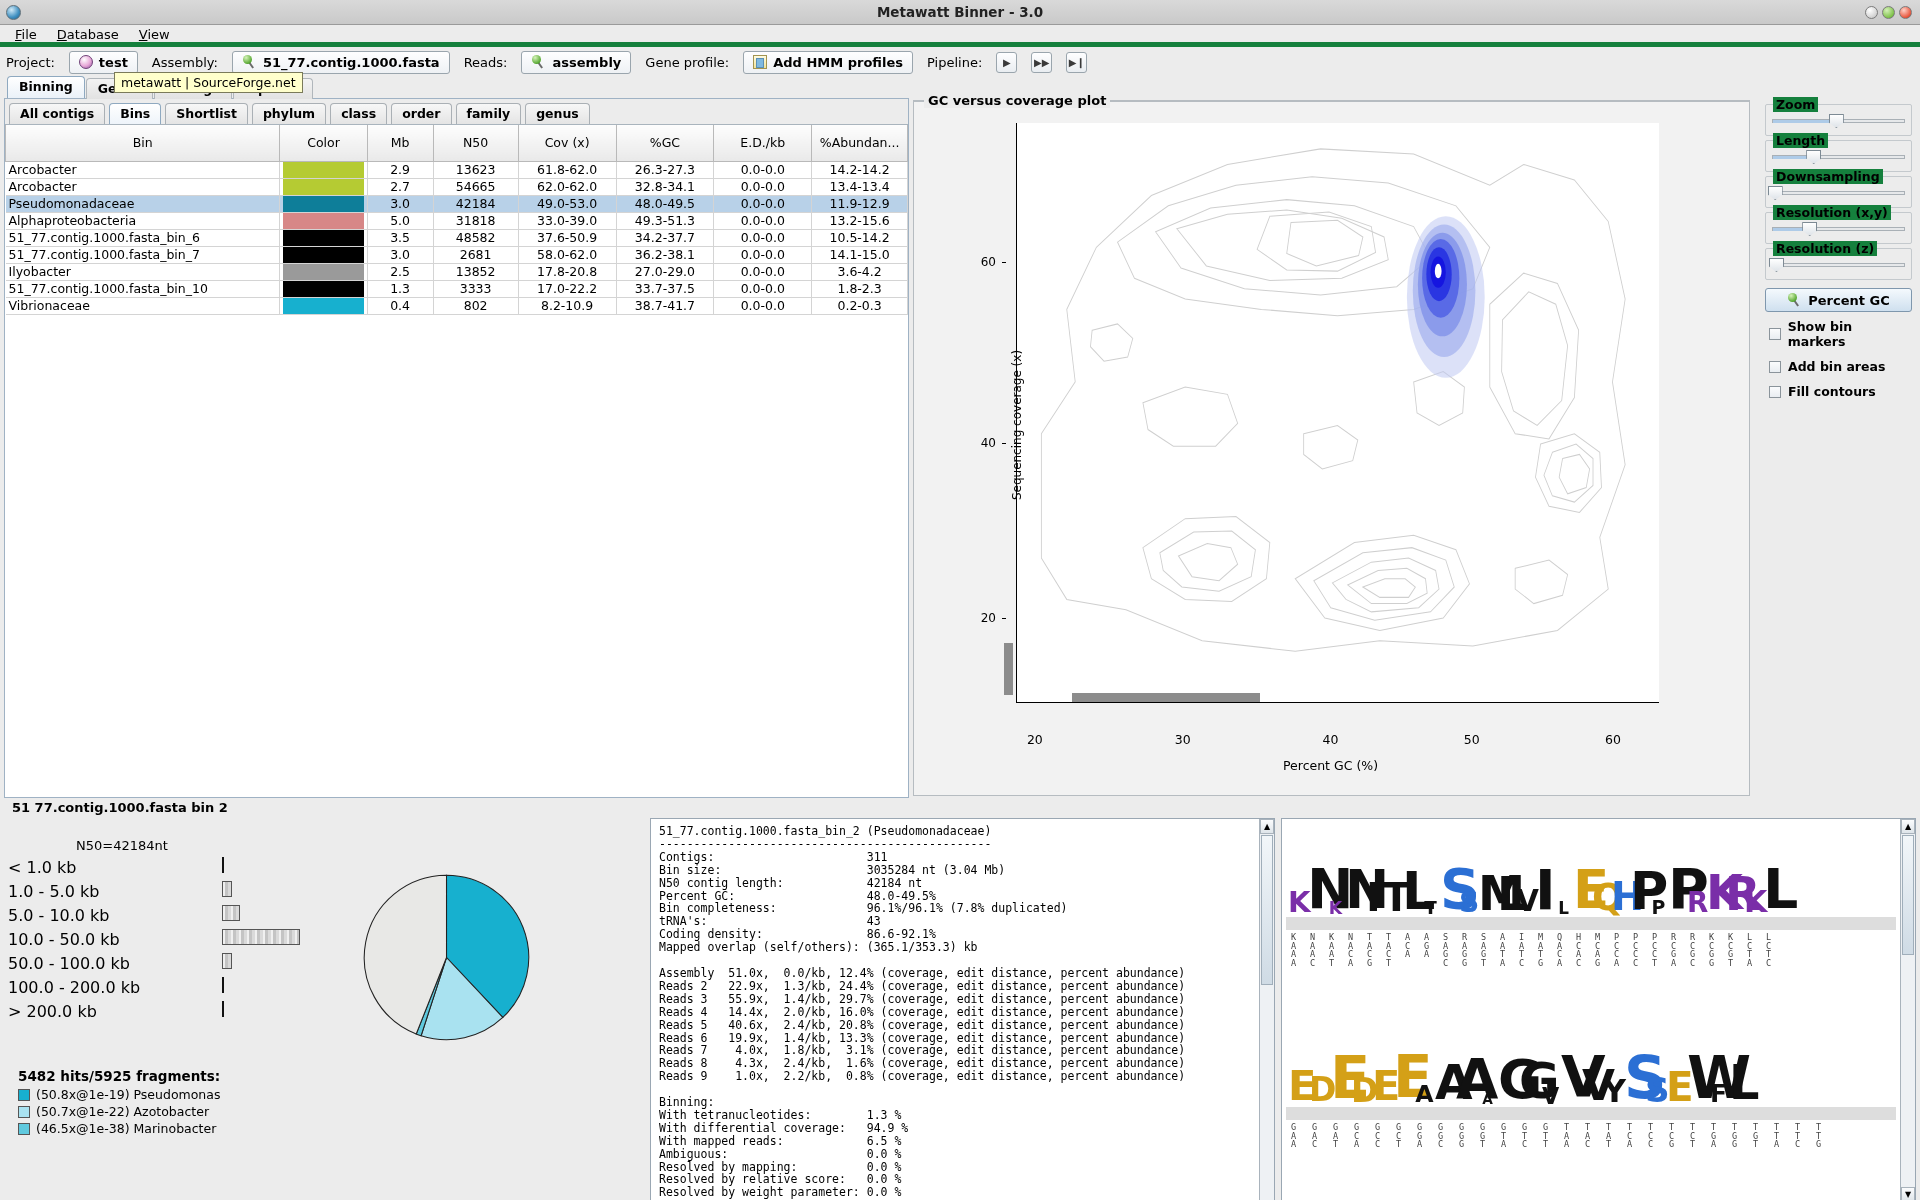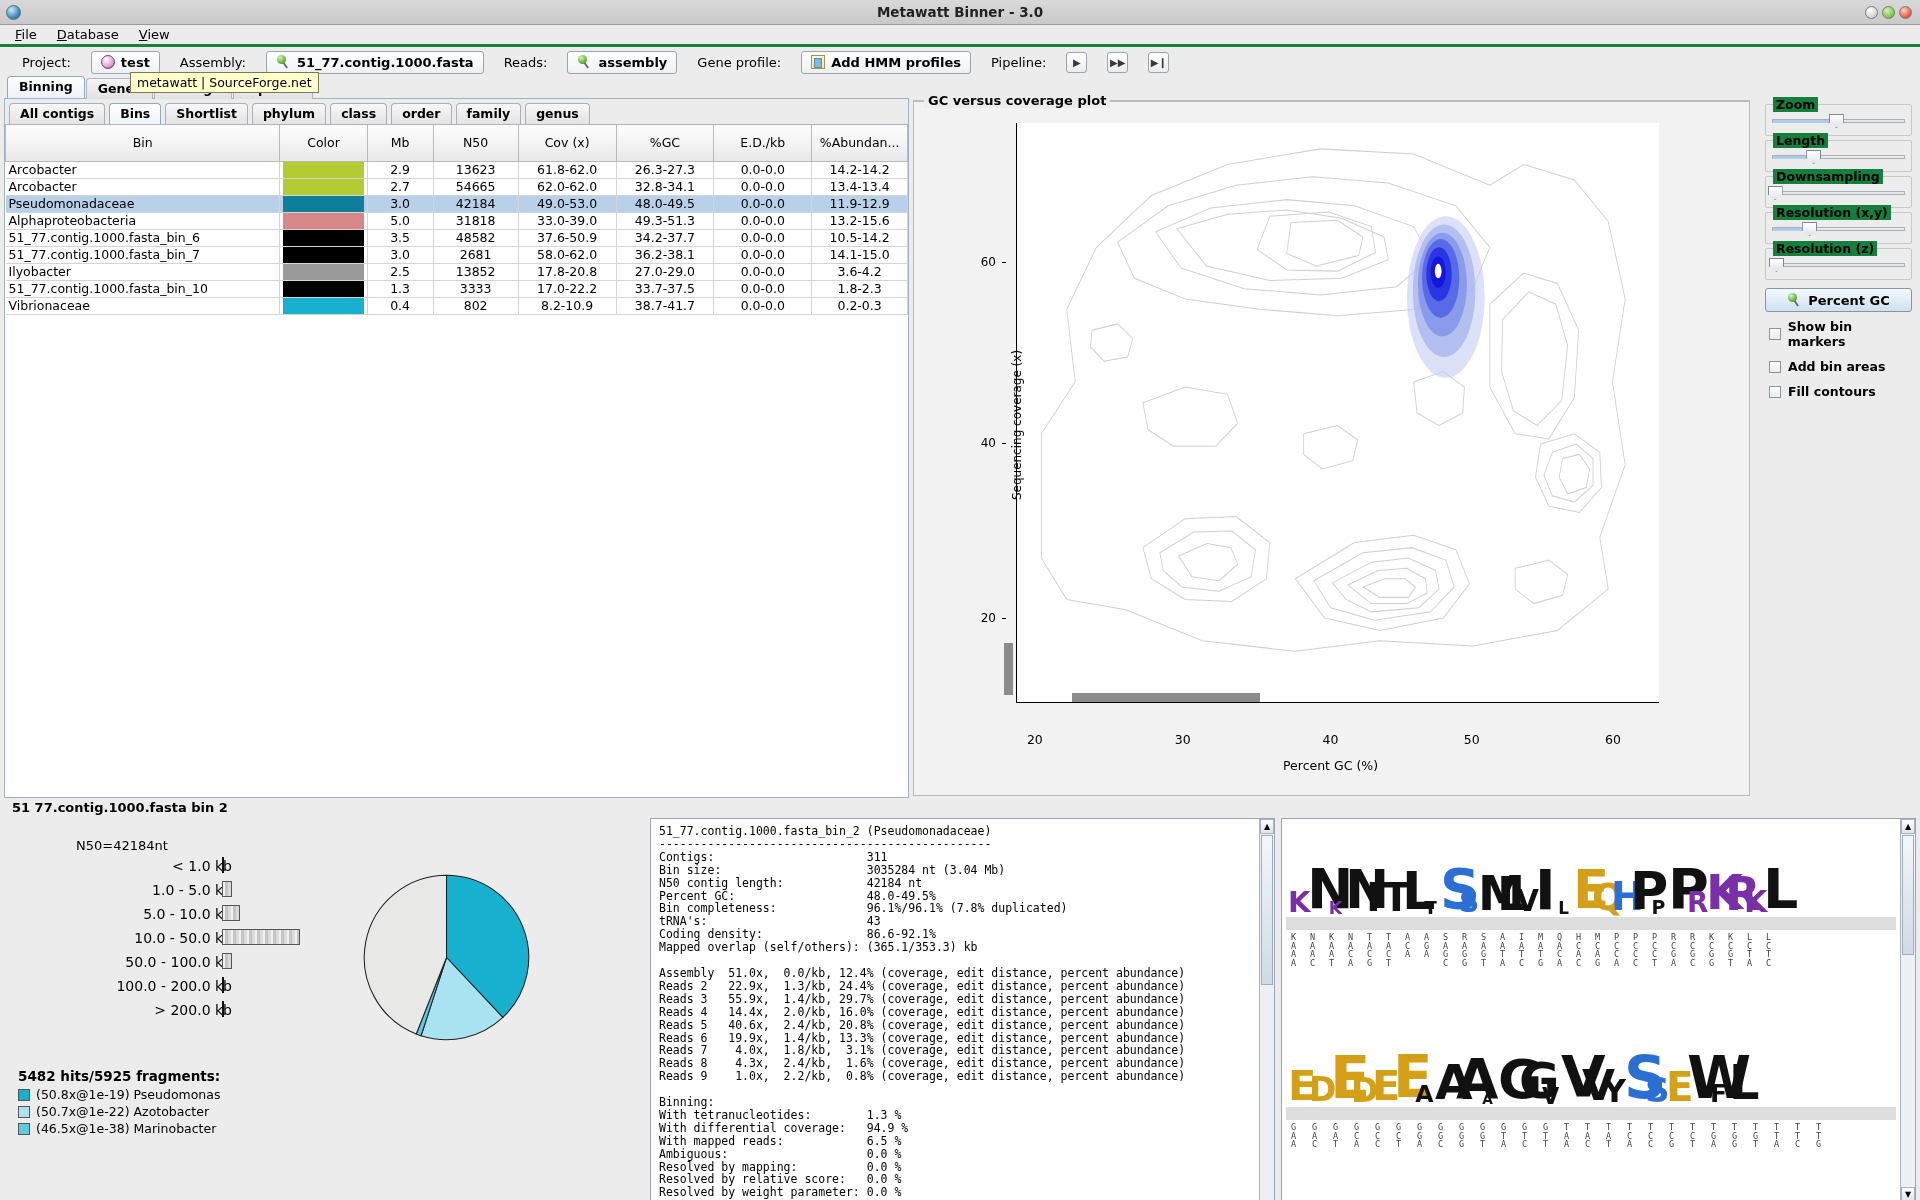--- a/index.html
+++ b/index.html
@@ -27,26 +27,26 @@
     font-weight:bold; font-size:13.5px; color:#222;
   }
   #titlebar .tb-btns { margin-left:auto; display:flex; gap:4px; padding-right:8px; z-index:2;}
   .tb-btn { width:13px;height:13px;border-radius:50%;border:1px solid #7b7b7b; }
   .tb-min{ background:radial-gradient(circle at 35% 30%,#fff,#d2d2d2 70%,#a8a8a8); }
   .tb-max{ background:radial-gradient(circle at 35% 30%,#d4f0b8,#7fc24a 70%,#4d8a27); }
   .tb-close{ background:radial-gradient(circle at 35% 30%,#ffd0c6,#e8553c 70%,#a8301c); }
 
   
   #menubar { height:22px; background:#ececec; display:flex; align-items:flex-start; padding-left:6px; gap:2px;
-             border-bottom:3px solid #15803d;}
+             border-bottom:5px solid #15803d;}
   .menu-item { padding:2px 9px; font-size:13px; }
   .menu-item u { text-decoration:underline; }
 
   
-  #toolbar { height:30px; background:#ececec; display:flex; align-items:center; padding:0 6px; gap:20px; position:relative;margin-left:16px;}
+  #toolbar { height:30px; background:#ececec; display:flex; align-items:center; padding:0 6px; gap:14px; position:relative;}
   .tb-label { font-size:13px; }
   .tb-pill {
     display:flex;align-items:center;gap:6px;
     height:23px;padding:0 9px;border:1px solid #9aa5ad;border-radius:3px;
     background:linear-gradient(#fefeff,#eef1f4);
     font-weight:bold;font-size:13px;
   }
   .ico { display:inline-block; }
   .ico-proj { width:14px;height:14px;border-radius:50%;
       background:radial-gradient(circle at 35% 30%,#fff,#e8a9d8 55%,#8f4fa0); border:1px solid #6f4278;}
@@ -153,21 +153,21 @@
   .chkbox { width:12px;height:12px;border:1px solid #8b949b;background:linear-gradient(#fbfcfd,#e9edf1);}
 
   
   #bottom { height:auto; padding:0 4px 4px; background:#ececec; }
   #bottomtitlebar { font-weight:bold; font-size:13px; padding:2px 0 3px 8px; position:relative; }
   #bottomtitlebar::after{ content:""; position:absolute; left:0; right:0; bottom:3px; height:1px; background:#c5c5c5; z-index:-1;}
   #bottomtitlebar span{ background:#ececec; padding-right:6px; }
   #bottomrow { display:flex; gap:6px; height:400px; }
   #histpane { width:640px; position:relative; background:#ececec; }
   #n50lbl { position:absolute; left:72px; top:20px; font-size:13px; }
-  .hrow { position:absolute; left:18px; width:210px; text-align:right; font-size:14px; }
+  .hrow { position:absolute; left:4px; width:210px; text-align:left; font-size:16px; }
   .hbar { position:absolute; height:16px; }
   #pie { position:absolute; left:355px; top:52px; width:175px; height:175px; }
   #legend { position:absolute; left:14px; top:250px; font-size:12.5px; }
   #legend .lt { font-weight:bold; font-size:13.5px; margin-bottom:3px; }
   #legend .lrow { display:flex; align-items:center; gap:6px; margin-bottom:2px; }
   #legend .lsw { width:12px;height:12px;border:1px solid #555; }
 
   #textpane {
     width:625px; background:#fff; border:1px solid #9aa7b3;
     position:relative; overflow:hidden;

